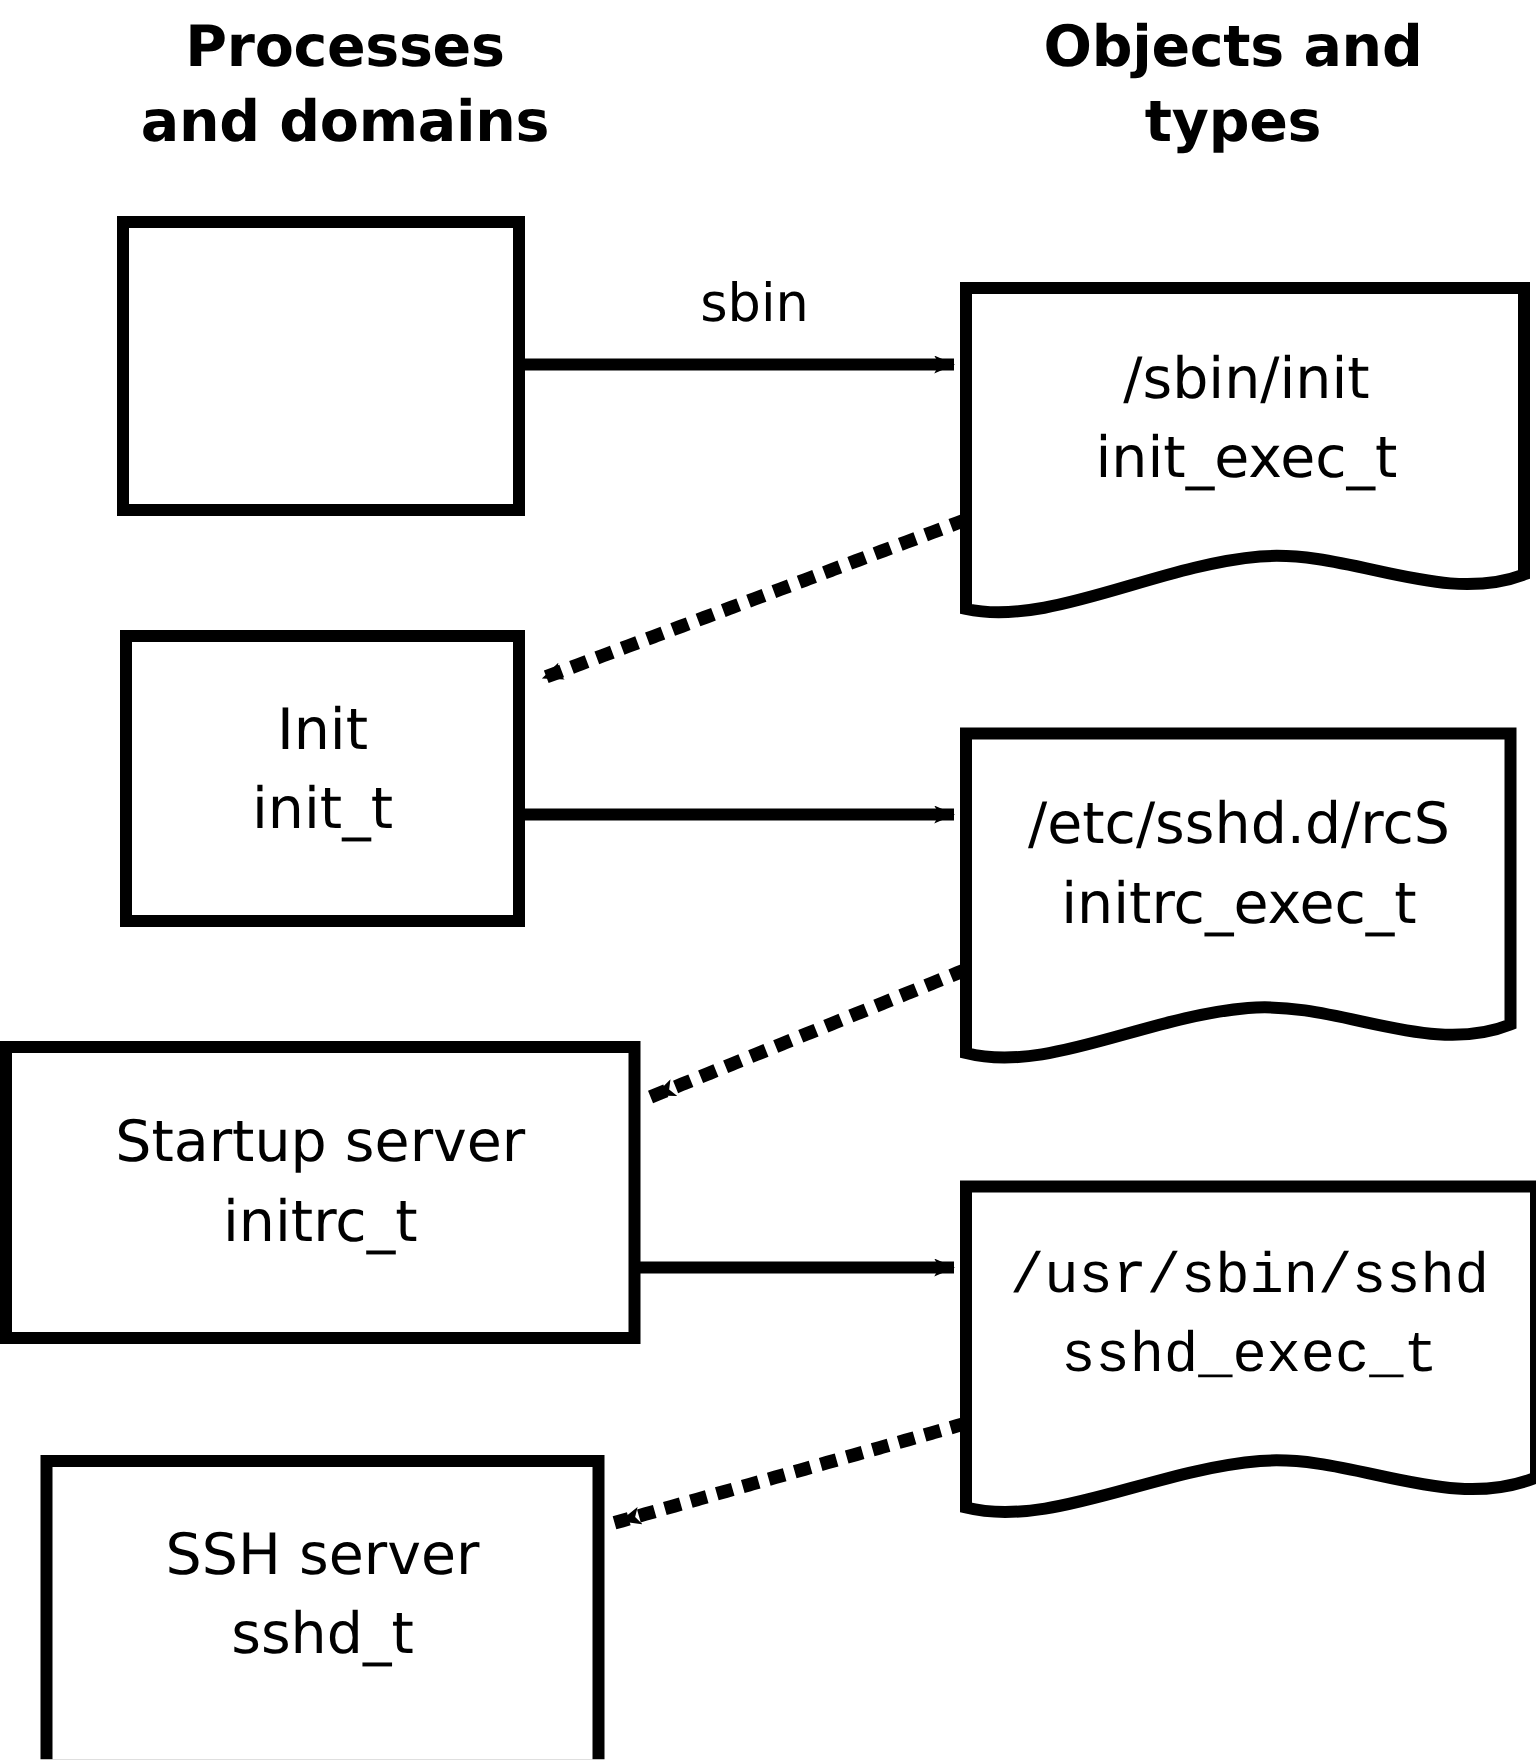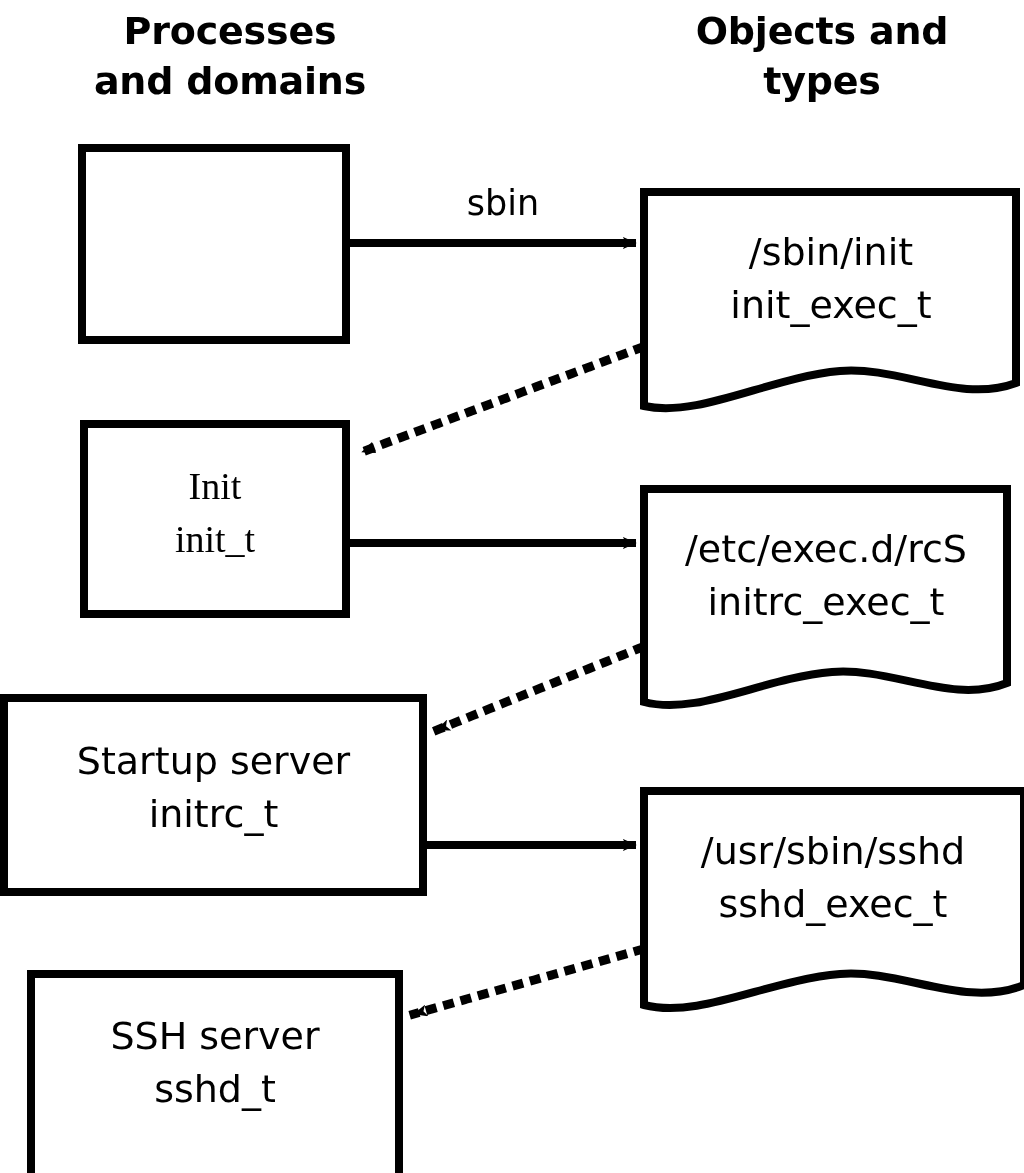--- a/index.html
+++ b/index.html
@@ -96,33 +96,33 @@
     <line x1="640" y1="950" x2="414" y2="1014" stroke="#000000" stroke-width="9" stroke-dasharray="2 16" stroke-linecap="square" marker-end="url(#arrowhead)"></line>
   </svg>
 
   <div class="col-header" id="header-left">Processes
 and domains</div>
 
   <div class="col-header" id="header-right">Objects and
 types</div>
 
 
-  <div class="node-label" style="left:84px; top:460px; width:262px;font-family:Liberation Serif, serif;">Init
+  <div class="node-label" style="left:84px; top:460px; width:262px;">Init
 init_t</div>
 
   <div class="node-label" style="left:4px; top:735px; width:419px;">Startup server
 initrc_t</div>
 
   <div class="node-label" style="left:644px; top:226px; width:374px;">/sbin/init
 init_exec_t</div>
 
   <div class="node-label" style="left:31px; top:1010px; width:368px;">SSH server
 sshd_t</div>
 
-  <div class="node-label" style="left:644px; top:523px; width:364px;">/etc/exec.d/rcS
+  <div class="node-label" style="left:644px; top:523px; width:364px;">/etc/sshd.d/rcS
 initrc_exec_t</div>
 
-  <div class="node-label" style="left:644px; top:825px; width:378px;">/usr/sbin/sshd
+  <div class="node-label" style="left:644px; top:825px; width:378px;font-family:Liberation Mono, monospace;">/usr/sbin/sshd
 sshd_exec_t</div>
 
   <div class="edge-label" style="left:398px; top:183px; width:210px;">sbin</div>
 
 </div>
 
 </body></html>

